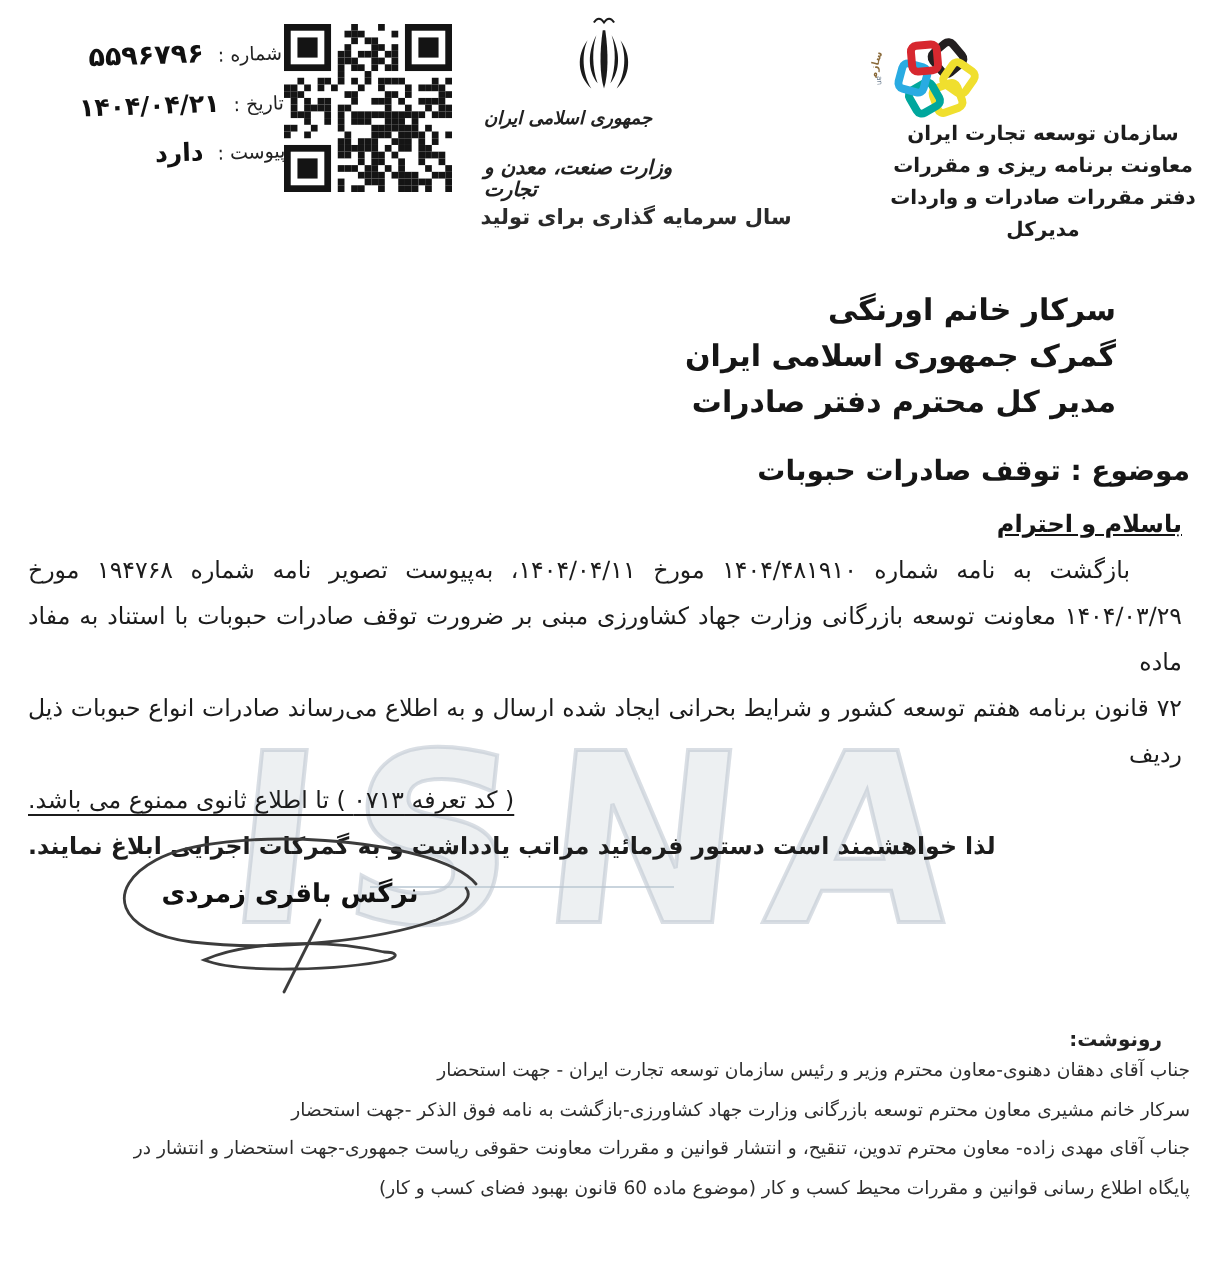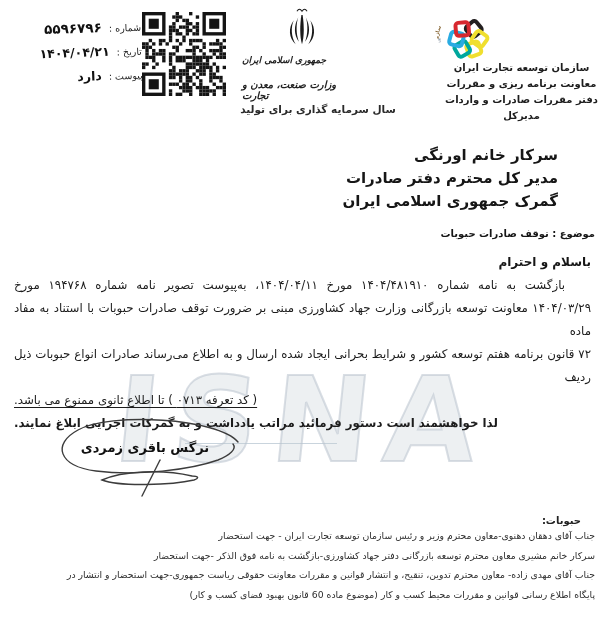--- a/index.html
+++ b/index.html
@@ -23,22 +23,22 @@
   .slogan{position:absolute;left:217px;top:103px;width:170px;text-align:center;
           font-size:10.5px;font-weight:bold;color:#2a2a2a;margin-left:16px;}
   
   .logo{position:absolute;left:432px;top:3px;width:72px;height:72px;}
   .org-lines{position:absolute;left:440px;top:60px;width:163px;text-align:center;direction:rtl;}
   .org-lines div{font-size:10px;font-weight:bold;color:#1d1d1d;line-height:16px;white-space:nowrap;}
   
   .recipient{position:absolute;right:47px;top:144px;text-align:right;direction:rtl;}
   .recipient div{font-size:15px;font-weight:bold;line-height:23px;color:#161616;white-space:nowrap;}
   
-  .subject{position:absolute;right:10px;top:228px;font-size:10px;font-weight:bold;color:#161616;margin-left:36px;}
-  .salutation{position:absolute;right:14px;top:255px;font-size:12px;font-weight:bold;color:#161616;}
+  .subject{position:absolute;right:10px;top:228px;font-size:14px;font-weight:bold;color:#161616;margin-left:36px;}
+  .salutation{position:absolute;right:14px;top:255px;font-size:12px;font-weight:bold;color:#161616;text-decoration:underline;}
   
   .body-text{position:absolute;right:14px;left:14px;top:274px;direction:rtl;z-index:2;}
   .body-text .ln{font-size:11.8px;line-height:23px;color:#1c1c1c;text-align:left;}
   .body-text .j{text-align:justify;text-align-last:justify;}
   .body-text .indent{padding-right:26px;}
   .body-text .u{text-decoration:underline;text-underline-offset:3px;}
   .body-text .b{font-weight:bold;}
   
   .watermark{
     position:absolute;left:50%;top:420px;transform:translate(-50%,-50%) skewX(-6deg);
@@ -349,22 +349,22 @@
   </div>
   <div class="org-lines">
     <div>سازمان توسعه تجارت ایران</div>
     <div>معاونت برنامه ریزی و مقررات</div>
     <div>دفتر مقررات صادرات و واردات</div>
     <div>مدیرکل</div>
   </div>
 
   <div class="recipient">
     <div>سرکار خانم اورنگی</div>
+    <div>گمرک جمهوری اسلامی ایران</div>
     <div>مدیر کل محترم دفتر صادرات</div>
-    <div>گمرک جمهوری اسلامی ایران</div>
   </div>
 
   <div class="subject">موضوع : توقف صادرات حبوبات</div>
   <div class="salutation">باسلام و احترام</div>
 
   <div class="body-text">
     <div class="ln j indent">بازگشت به نامه شماره ۱۴۰۴/۴۸۱۹۱۰ مورخ ۱۴۰۴/۰۴/۱۱، به‌پیوست تصویر نامه شماره ۱۹۴۷۶۸ مورخ</div>
     <div class="ln j">۱۴۰۴/۰۳/۲۹ معاونت توسعه بازرگانی وزارت جهاد کشاورزی مبنی بر ضرورت توقف صادرات حبوبات با استناد به مفاد ماده</div>
     <div class="ln j">۷۲ قانون برنامه هفتم توسعه کشور و شرایط بحرانی ایجاد شده ارسال و به اطلاع می‌رساند صادرات انواع حبوبات ذیل ردیف</div>
     <div class="ln u">( کد تعرفه ۰۷۱۳ ) تا اطلاع ثانوی ممنوع می باشد.</div>
@@ -377,20 +377,20 @@
   <div class="signature">
     <svg width="215" height="88" viewBox="0 0 215 88">
       <path d="M198,32 C178,8 70,2 38,20 C12,34 18,56 56,61 C98,66 150,60 178,50 C190,45 197,39 193,34" fill="none" stroke="#3c3c3c" stroke-width="1.4" stroke-linecap="round"></path>
       <path d="M152,66 C122,59 82,61 62,70 C80,77 132,75 154,70 C160,68 158,66 152,66" fill="none" stroke="#3c3c3c" stroke-width="1.4" stroke-linecap="round"></path>
       <path d="M120,50 L102,86" fill="none" stroke="#3c3c3c" stroke-width="1.4" stroke-linecap="round"></path>
     </svg>
     <div class="sig-name">نرگس باقری زمردی</div>
   </div>
 
   <div class="cc">
-    <span class="cc-title">حبوبات:</span>
+    <span class="cc-title">رونوشت:</span>
     <div class="cc-ln">جناب آقای دهقان دهنوی-معاون محترم وزیر و رئیس سازمان توسعه تجارت ایران - جهت استحضار</div>
-    <div class="cc-ln">سرکار خانم مشیری معاون محترم توسعه بازرگانی دفتر جهاد کشاورزی-بازگشت به نامه فوق الذکر -جهت استحضار</div>
+    <div class="cc-ln">سرکار خانم مشیری معاون محترم توسعه بازرگانی وزارت جهاد کشاورزی-بازگشت به نامه فوق الذکر -جهت استحضار</div>
     <div class="cc-ln">جناب آقای مهدی زاده- معاون محترم تدوین، تنقیح، و انتشار قوانین و مقررات معاونت حقوقی ریاست جمهوری-جهت استحضار و انتشار در</div>
     <div class="cc-ln">پایگاه اطلاع رسانی قوانین و مقررات محیط کسب و کار (موضوع ماده 60 قانون بهبود فضای کسب و کار)</div>
   </div>
 
 </div>
 
 </body></html>

